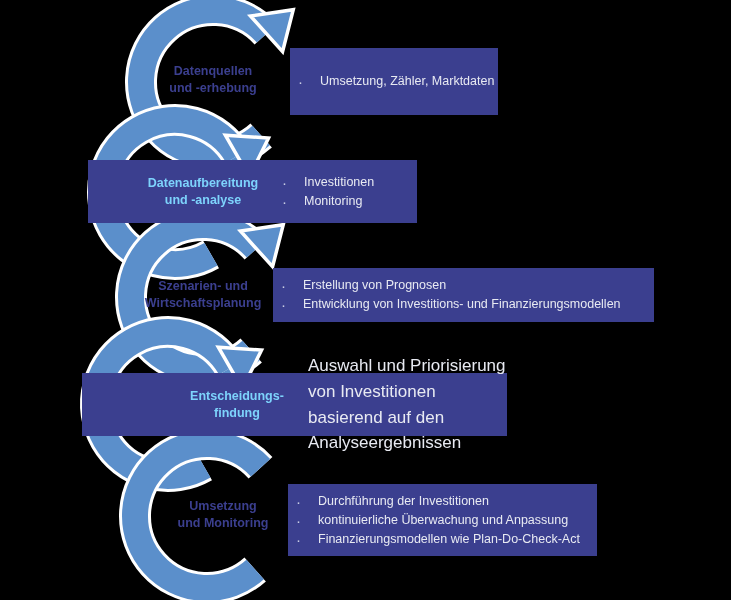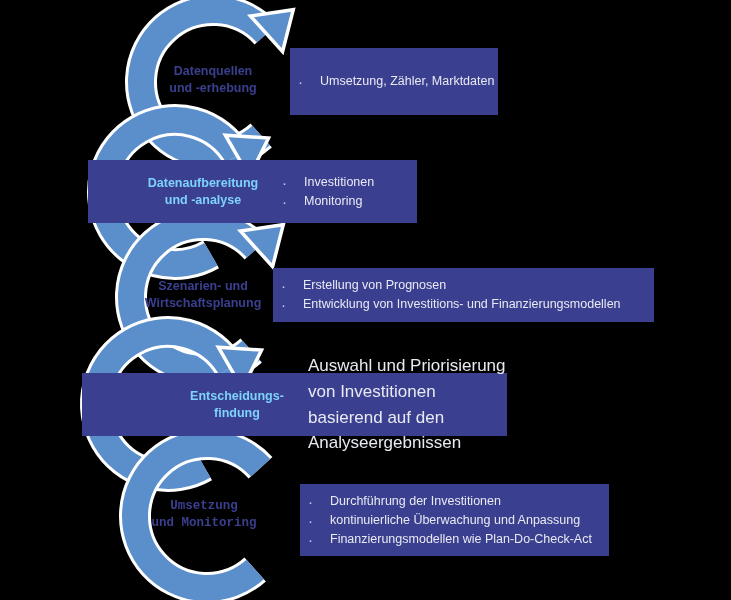--- a/index.html
+++ b/index.html
@@ -174,23 +174,23 @@
 
   <div class="desc-box has-inner-label" style="left:82px; top:373px; width:425px; height:63px;padding-left:40px;">
     <div class="inner-label">Entscheidungs-
 findung</div>
     <div class="plaintext-wrap">
       <div class="plaintext">Auswahl und Priorisierung von Investitionen
 basierend auf den Analyseergebnissen</div>
     </div>
   </div>
 
-  <div class="desc-box" style="left:300px; top:484px; width:309px; height:72px;">
+  <div class="desc-box" style="left:288px; top:484px; width:309px; height:72px;">
     <ul class="bullets">
       <li>Durchführung der Investitionen</li>
       <li>kontinuierliche Überwachung und Anpassung</li>
       <li>Finanzierungsmodellen wie Plan-Do-Check-Act</li>
     </ul>
   </div>
-  <div class="circle-label" style="left:119px; top:498px;font-family:Liberation Mono, monospace;">Umsetzung
+  <div class="circle-label" style="left:138px; top:498px;">Umsetzung
 und Monitoring</div>
 
 </div>
 
 </body></html>

